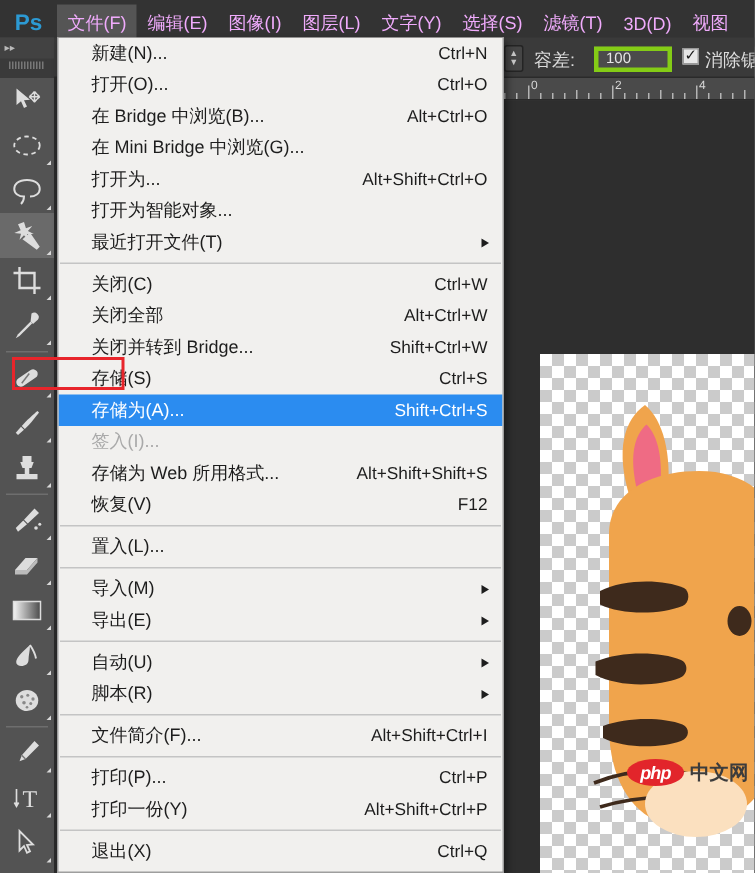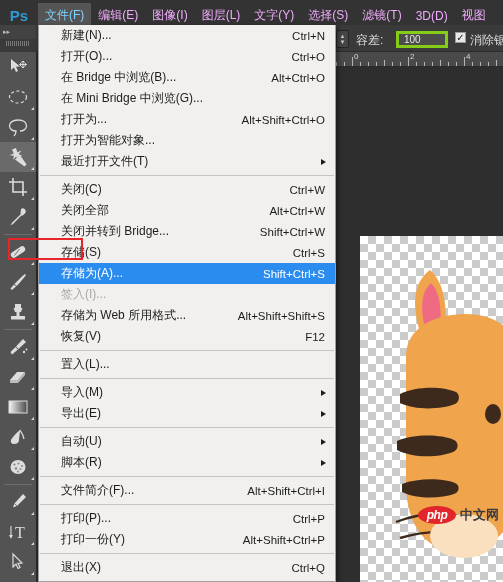--- a/index.html
+++ b/index.html
@@ -22,21 +22,21 @@
     display: flex; align-items: center; justify-content: center;
     color: #2c9ad4; font-size: 15px; font-weight: bold;
     letter-spacing: 0px;
   }
   .menu-item {
     height: 25px; padding: 0 7px;
     display: flex; align-items: center;
     color: #f0abfc; font-size: 12px;
     white-space: nowrap;
   }
-  .menu-item.active { background: #555555; color: #7dd3fc; }
+  .menu-item.active { background: #555555; color: #f0abfc; }
 
   
   .optionsbar {
     position: absolute; left: 0; top: 25px; width: 503px; height: 27px;
     background: #3a3a3a; border-bottom: 1px solid #2a2a2a;
     display: flex; align-items: center;
   }
   .opt-spinner {
     position: absolute; left: 336px; top: 30px;
     width: 13px; height: 18px;

